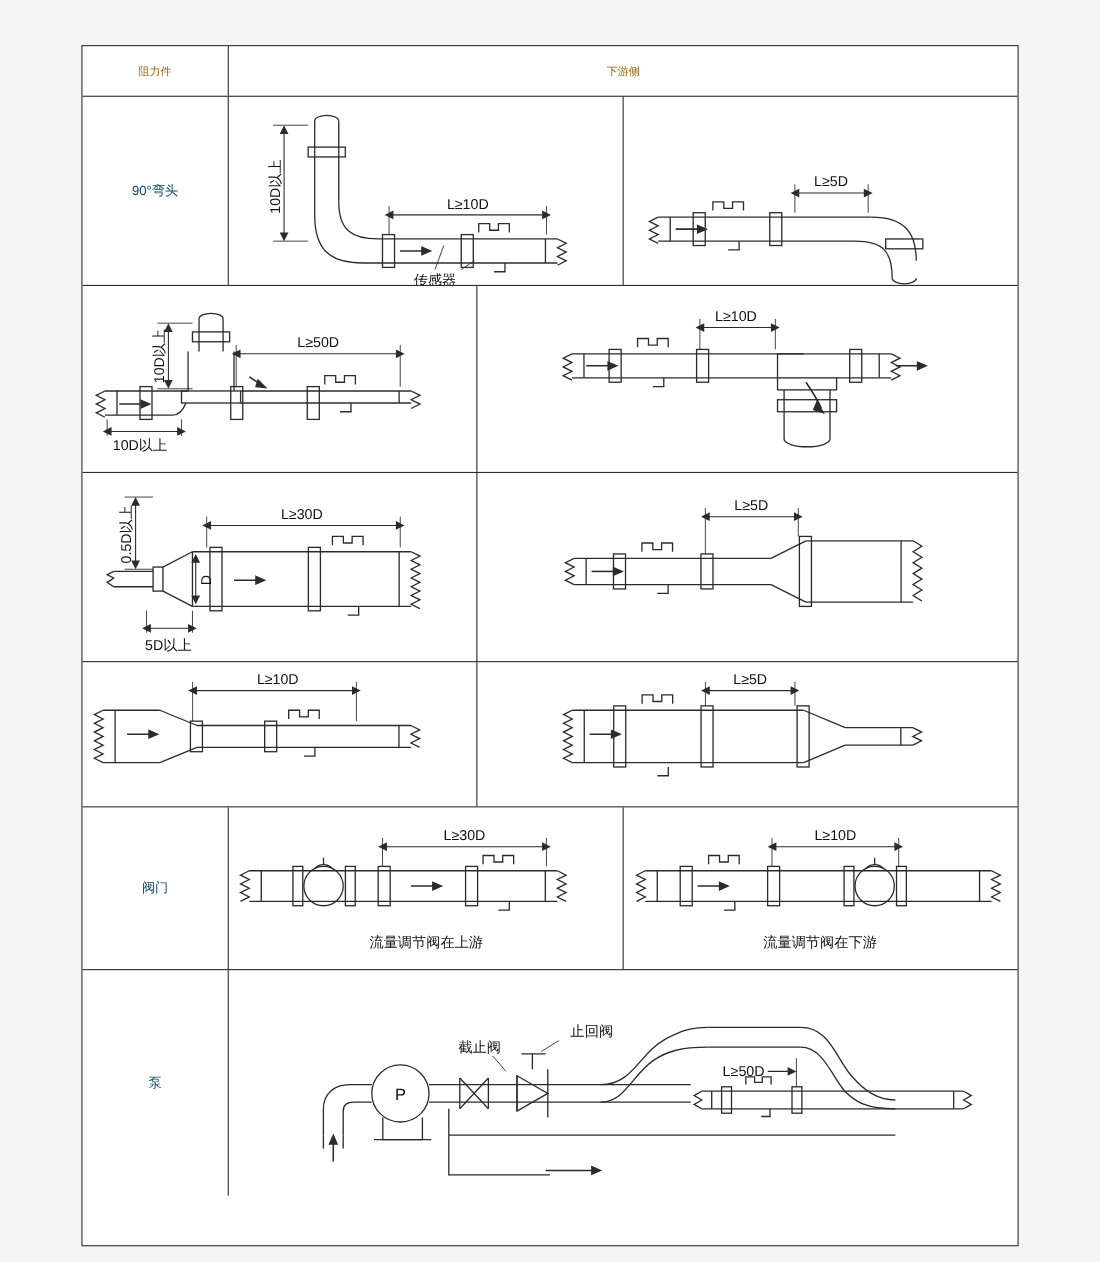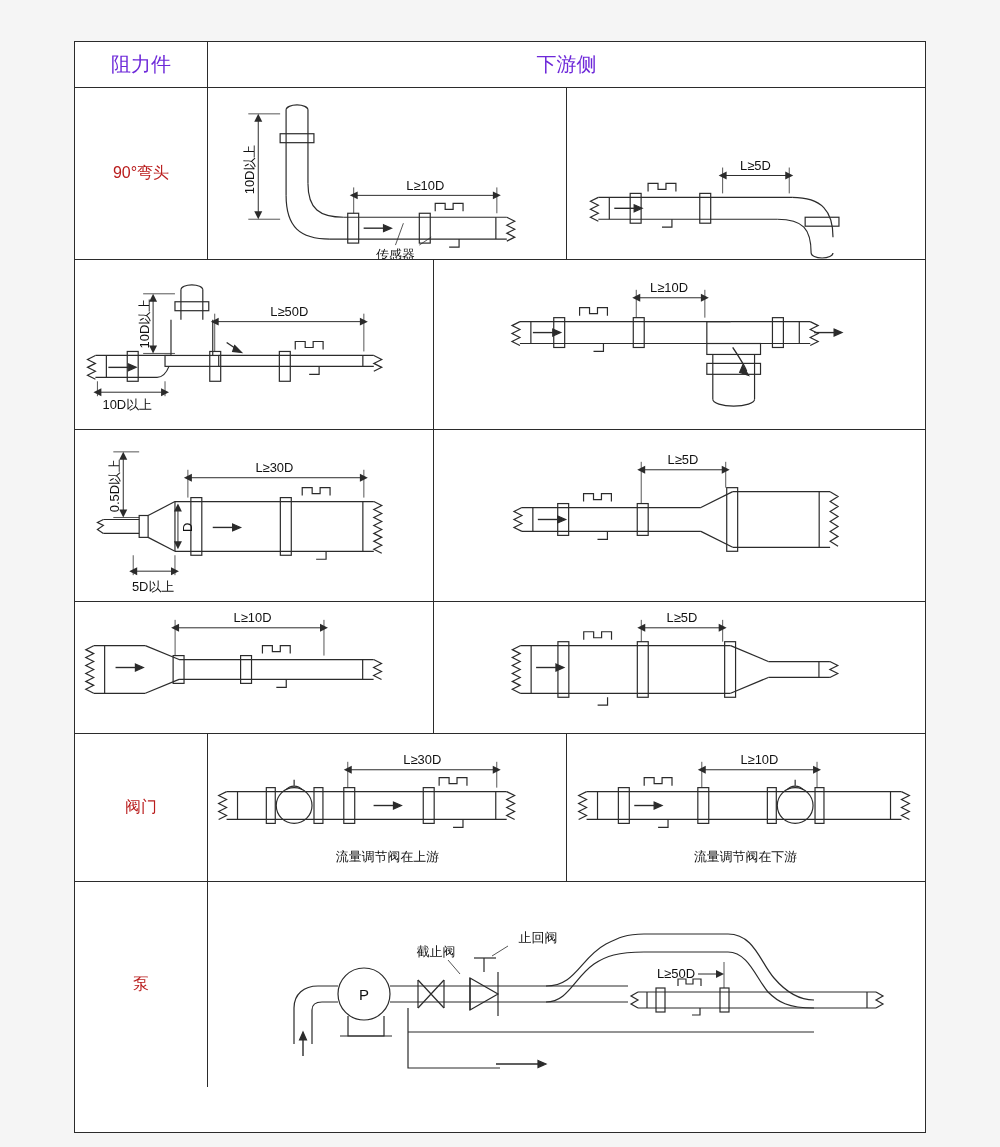--- a/index.html
+++ b/index.html
@@ -34,42 +34,42 @@
   .row:last-child { border-bottom: none; }
   .c0 {
     width: 133px;
     flex: 0 0 133px;
     box-sizing: border-box;
     border-right: 1px solid #2b2b2b;
     display: flex;
     align-items: center;
     justify-content: center;
     text-align: center;
-    font-size: 16px;
-    color: #b91c1c;
+    font-size: 12px;
+    color: #0c4a6e;
   }
   .c1 {
     width: 359px;
     flex: 0 0 359px;
     box-sizing: border-box;
     border-right: 1px solid #2b2b2b;
     position: relative;
   }
   .c2 {
     flex: 1 1 auto;
     box-sizing: border-box;
     position: relative;
   }
   .hdr { height: 46px; }
   .hdr .c0, .hdr .c1, .hdr .c2 {
     display: flex;
     align-items: center;
     justify-content: center;
-    font-size: 20px;
-    color: #6d28d9;
+    font-size: 10px;
+    color: #a16207;
   }
   .r1 { height: 172px; }
   .r2 { height: 170px; }
   .r3 { height: 172px; }
   .r4 { height: 132px; }
   .r5 { height: 148px; }
   .r6 { height: 205px; }
 
   .cell-svg {
     position: absolute;

